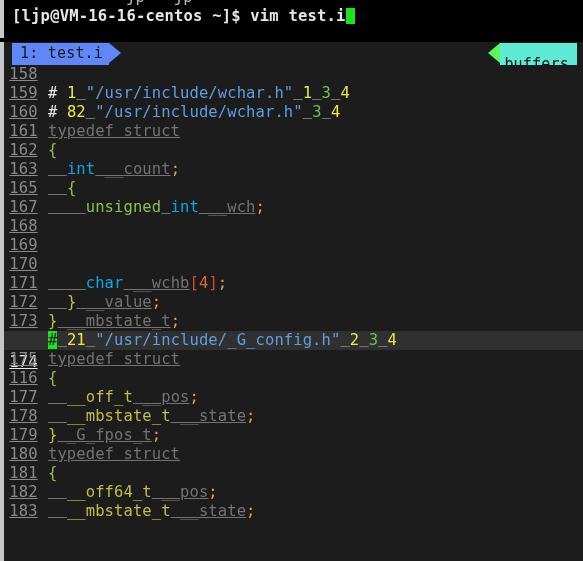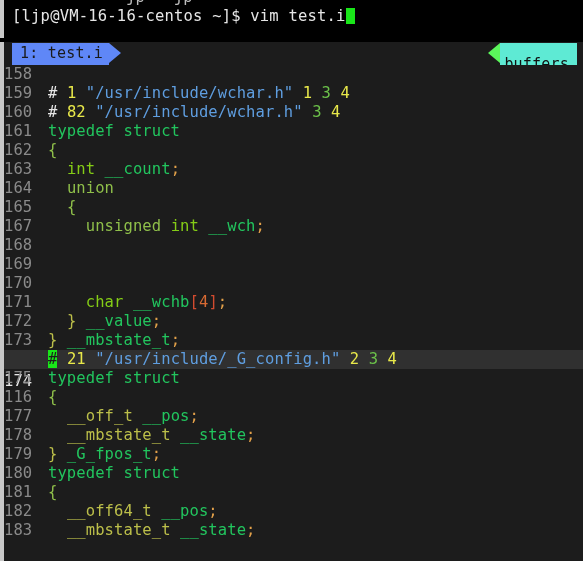--- a/index.html
+++ b/index.html
@@ -32,21 +32,21 @@
     font-size: 15.5px;
     line-height: 19px;
     color: #e6e6e6;
     letter-spacing: 0.2px;
   }
   .term-ghost {
     top: -12px;
     left: 122px;
     color: #bdbdbd;
   }
-  .term-prompt { top: 7px; }
+  .term-prompt { top: 7px; font-weight: bold; }
   .term-cursor {
     display: inline-block;
     width: 9px;
     height: 16px;
     background: #19e619;
     vertical-align: -3px;
   }
 
   
   #vim {
@@ -126,32 +126,33 @@
     height: 19px;
     line-height: 19px;
     font-size: 15.5px;
     white-space: pre;
     letter-spacing: 0.1px;
   }
   .row.cursorline { background: #303030; }
   .lnum {
     width: 44px;
     min-width: 44px;
-    text-align: left;
+    text-align: center;
     color: #8a8a8a;
     padding-right: 5px;
     box-sizing: border-box;
+    text-decoration: underline;
   }
   .row.cursorline .lnum { color: #e8e8e8; margin-top: 22px; }
   .ltext { flex: 1; overflow: hidden; }
 
   
-  .t-plain   { color: #22c55e; }
+  .t-plain   { color: #737373; text-decoration: underline; }
   .t-type    { color: #bcbf4a; }
-  .t-keyword { color: #84cc16; }
+  .t-keyword { color: #0ea5e9; }
   .t-green   { color: #8fbf4a; }
   .t-string  { color: #5f9ee0; }
   .t-num     { color: #e8e84a; }
   .t-num2    { color: #6cc24a; }
   .t-punct   { color: #e3a14a; }
   .t-brack   { color: #d14b2f; }
   .t-arrnum  { color: #d86a33; }
   .t-hash    { color: #e8e8e8; }
   .cursor-blk {
     background: #19e619;
@@ -179,21 +180,20 @@
     <div class="buffers-arrow" id="buffersArrow" style="right: 83px;"></div>
   </div>
 
   <div id="code">
       <div class="row"><span class="lnum">158</span><span class="ltext"></span></div>
       <div class="row"><span class="lnum">159</span><span class="ltext"><span class="t-hash"># </span><span class="t-num">1</span><span class="t-plain"> </span><span class="t-string">"/usr/include/wchar.h"</span><span class="t-plain"> </span><span class="t-num">1</span><span class="t-plain"> </span><span class="t-num2">3</span><span class="t-plain"> </span><span class="t-num">4</span></span></div>
       <div class="row"><span class="lnum">160</span><span class="ltext"><span class="t-hash"># </span><span class="t-num">82</span><span class="t-plain"> </span><span class="t-string">"/usr/include/wchar.h"</span><span class="t-plain"> </span><span class="t-num2">3</span><span class="t-plain"> </span><span class="t-num">4</span></span></div>
       <div class="row"><span class="lnum">161</span><span class="ltext"><span class="t-plain">typedef struct</span></span></div>
       <div class="row"><span class="lnum">162</span><span class="ltext"><span class="t-green">{</span></span></div>
       <div class="row"><span class="lnum">163</span><span class="ltext"><span class="t-plain">  </span><span class="t-keyword">int</span><span class="t-plain"> __count</span><span class="t-punct">;</span></span></div>
-      <div class="row"><span class="lnum">164</span><span class="ltext"><span class="t-plain">  </span><span class="t-green">union</span></span></div>
       <div class="row"><span class="lnum">165</span><span class="ltext"><span class="t-plain">  </span><span class="t-green">{</span></span></div>
       <div class="row"><span class="lnum">167</span><span class="ltext"><span class="t-plain">    </span><span class="t-green">unsigned</span><span class="t-plain"> </span><span class="t-keyword">int</span><span class="t-plain"> __wch</span><span class="t-punct">;</span></span></div>
       <div class="row"><span class="lnum">168</span><span class="ltext"></span></div>
       <div class="row"><span class="lnum">169</span><span class="ltext"></span></div>
       <div class="row"><span class="lnum">170</span><span class="ltext"></span></div>
       <div class="row"><span class="lnum">171</span><span class="ltext"><span class="t-plain">    </span><span class="t-keyword">char</span><span class="t-plain"> __wchb</span><span class="t-brack">[</span><span class="t-arrnum">4</span><span class="t-brack">]</span><span class="t-punct">;</span></span></div>
       <div class="row"><span class="lnum">172</span><span class="ltext"><span class="t-plain">  </span><span class="t-type">}</span><span class="t-plain"> __value</span><span class="t-punct">;</span></span></div>
       <div class="row"><span class="lnum">173</span><span class="ltext"><span class="t-type">}</span><span class="t-plain"> __mbstate_t</span><span class="t-punct">;</span></span></div>
       <div class="row cursorline"><span class="lnum">174</span><span class="ltext"><span class="cursor-blk">#</span><span class="t-plain"> </span><span class="t-num">21</span><span class="t-plain"> </span><span class="t-string">"/usr/include/_G_config.h"</span><span class="t-plain"> </span><span class="t-num">2</span><span class="t-plain"> </span><span class="t-num2">3</span><span class="t-plain"> </span><span class="t-num">4</span></span></div>
       <div class="row"><span class="lnum">175</span><span class="ltext"><span class="t-plain">typedef struct</span></span></div>

